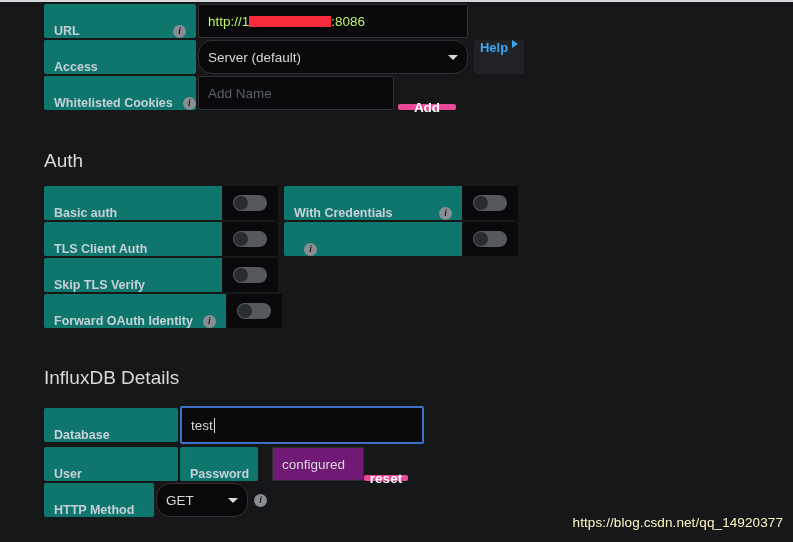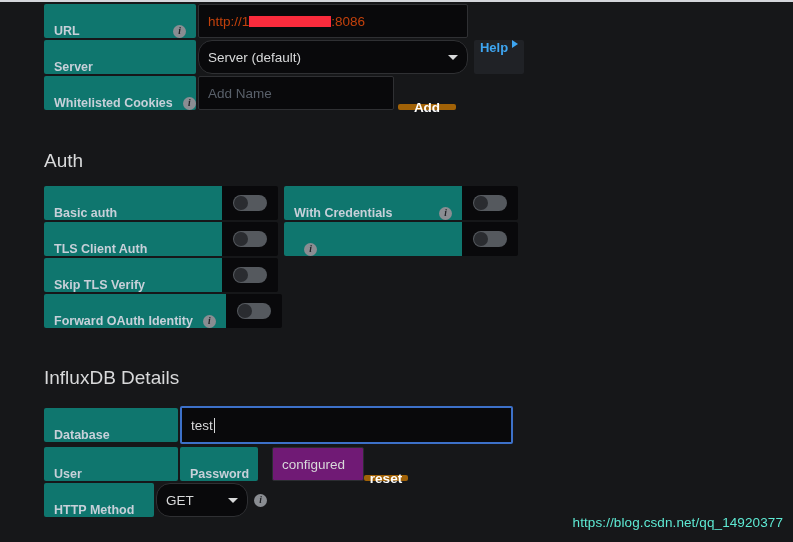--- a/index.html
+++ b/index.html
@@ -91,21 +91,21 @@
     box-sizing: border-box;
   }
   .caret {
     width: 0; height: 0;
     border-left: 5px solid transparent;
     border-right: 5px solid transparent;
     border-top: 5px solid #d8d9da;
     margin-left: 10px;
   }
   .btn-primary {
-    background: #a16207;
+    background: #ec4899;
     color: #ffffff;
     font-size: 13.5px;
     font-weight: bold;
     border-radius: 2px;
     display: flex;
     align-items: center;
     justify-content: center;
     box-sizing: border-box;
     margin-top: 28px;
   }
@@ -175,36 +175,36 @@
   #row-cookies .inputbox { width: 196px; margin-left: 2px; }
   #row-cookies .btn-primary { width: 58px; margin-left: 4px; }
 
   .redact {
     display: inline-block;
     height: 11px;
     width: 82px;
     background: #fa2b3c;
     vertical-align: -1px;
   }
-  .url-text { color: #c2410c; font-size: 13.5px; white-space: nowrap; }
+  .url-text { color: #bef264; font-size: 13.5px; white-space: nowrap; }
 
   
   .auth-grid { margin-top: 14px; }
   .auth-row { display: flex; margin-bottom: 2px; height: 34px; }
   .auth-pair { display: flex; height: 34px; }
   .auth-pair.left  { width: 234px; }
   .auth-pair.right { width: 234px; margin-left: 6px; }
   .auth-pair .label { flex: 1 1 auto; border-radius: 2px 0 0 2px; }
   .auth-pair .switch-cell { flex: 0 0 56px; border-radius: 0 2px 2px 0; }
 
   
   .influx-rows { margin-top: 16px; }
   #row-database .label { width: 134px; }
   #row-database .inputbox {
-    width: 333px;
+    width: 244px;
     margin-left: 2px;
     border: 2px solid #3d71c9;
     background: #09090b;
     height: 38px;
     align-self: center;
   }
   #row-database { height: 40px; align-items: center; }
   #row-database .label { height: 34px; }
   .caret-text {
     display: inline-block;
@@ -220,21 +220,21 @@
   #row-user .val-config  { width: 92px; margin-left: 14px; background:#701a75; border-color:#2b2d31; }
   #row-user .btn-reset   { width: 44px; }
   #row-http .label       { width: 110px; }
   #row-http .selectbox   { width: 92px; margin-left: 2px; }
   #row-http .info-icon   { margin-left: 6px; align-self: center; }
 
   #watermark {
     position: absolute;
     right: 10px;
     bottom: 12px;
-    color: #5eead4;
+    color: #fef9c3;
     font-size: 13.5px;
     font-family: "Liberation Sans", sans-serif;
     letter-spacing: 0.1px;
   }
 </style>
 </head>
 <body>
 
 <div id="top-hairline"></div>
 
@@ -249,21 +249,21 @@
       </div>
       <div class="inputbox">
         <span class="url-text">http://1</span>
           <span class="redact"></span>
           <span class="url-text">:8086</span>
       </div>
     </div>
 
     <div class="row" id="row-access">
       <div class="label">
-        <span class="lbl-text">Server</span>
+        <span class="lbl-text">Access</span>
       </div>
       <div class="selectbox">
         <span>Server (default)</span>
         <span class="caret"></span>
       </div>
       <div class="btn-help">
         <span>Help</span>
         <span class="help-caret"></span>
       </div>
     </div>

